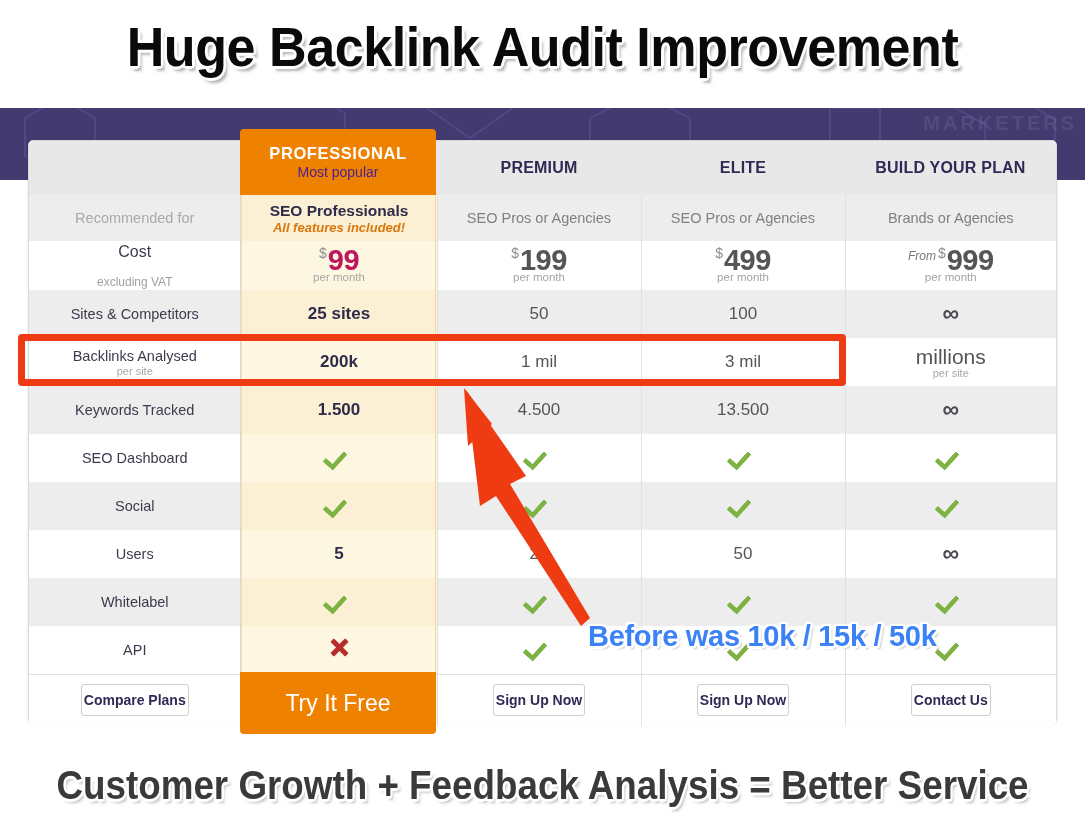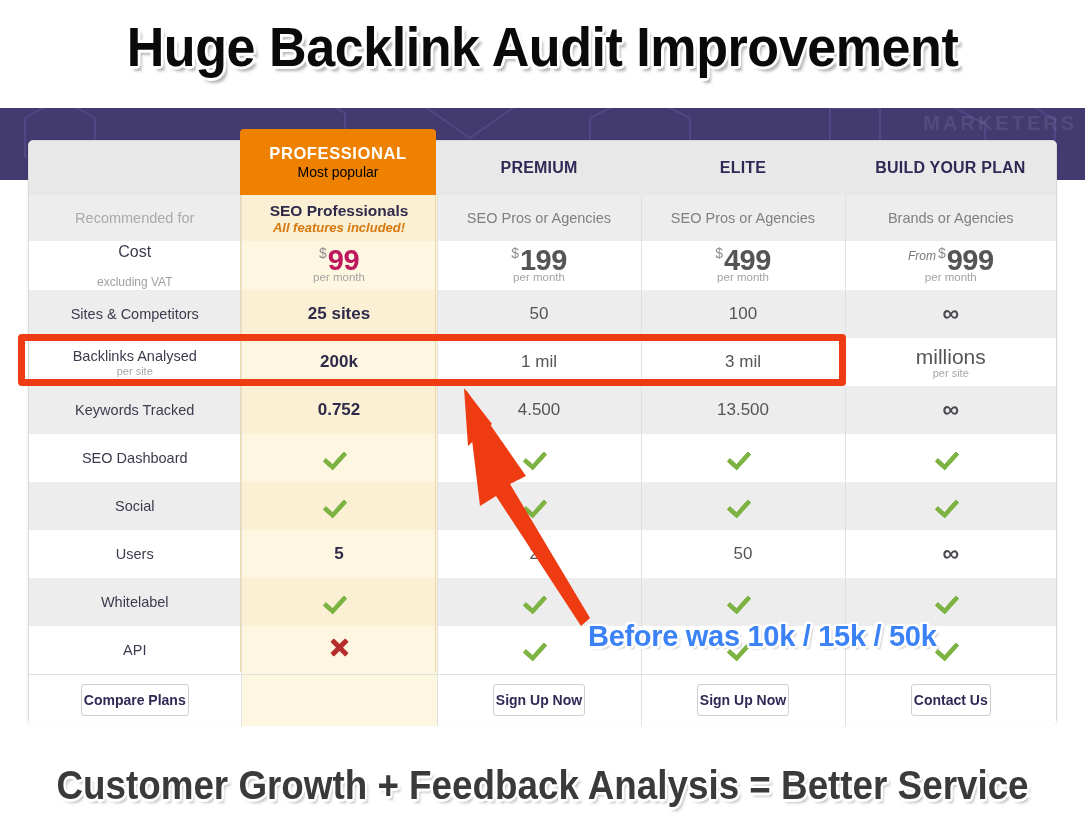--- a/index.html
+++ b/index.html
@@ -131,21 +131,21 @@
     cursor: pointer;
   }
   .feat-head {
     position: absolute; left: 211px; top: -12px; width: 196px; height: 66px;
     background: #ee8200;
     border-radius: 4px 4px 0 0;
     display: flex; flex-direction: column; align-items: center; justify-content: center;
     color: #fff;
   }
   .feat-head .t { font-size: 16.5px; font-weight: 700; letter-spacing: 0.6px; }
-  .feat-head .s { font-size: 14px; font-weight: 400; margin-top: 1px; color: #000000; }
+  .feat-head .s { font-size: 14px; font-weight: 400; margin-top: 1px; color: #4c1d95; }
   .feat-cta {
     position: absolute; left: 211px; top: 531px; width: 196px; height: 62px;
     background: #ee8200;
     border-radius: 0 0 4px 4px;
     display: flex; align-items: center; justify-content: center;
     color: #fff;
     font-size: 23px;
     cursor: pointer;
   }
   .feat-side-l, .feat-side-r {
@@ -308,21 +308,21 @@
           </tr>
           <tr class="r white">
             <td class="label"><span>Backlinks Analysed</span><span class="sub">per site</span></td>
             <td class="val featured bold"><span>200k</span></td>
             <td class="val"><span>1 mil</span></td>
             <td class="val"><span>3 mil</span></td>
             <td class="val" style="font-weight: 400; color: rgb(85, 85, 85); font-size: 21px;"><span>millions</span><span class="sub">per site</span></td>
           </tr>
           <tr class="r gray">
             <td class="label"><span>Keywords Tracked</span></td>
-            <td class="val featured bold"><span>0.752</span></td>
+            <td class="val featured bold"><span>1.500</span></td>
             <td class="val"><span>4.500</span></td>
             <td class="val"><span>13.500</span></td>
             <td class="val"><span class="inf">∞</span></td>
           </tr>
           <tr class="r white">
             <td class="label"><span>SEO Dashboard</span></td>
             <td class="val featured bold"><span class="ck"></span></td>
             <td class="val"><span class="ck"></span></td>
             <td class="val"><span class="ck"></span></td>
             <td class="val"><span class="ck"></span></td>
@@ -375,20 +375,21 @@
         </tr>
       </tbody>
     </table>
 
     <div class="feat-side-l"></div>
     <div class="feat-side-r"></div>
     <div class="feat-head">
       <div class="t">PROFESSIONAL</div>
       <div class="s">Most popular</div>
     </div>
+    <div class="feat-cta">Try It Free</div>
   </div>
 
   <div class="redbox"></div>
 
   <svg class="arrow" viewBox="0 0 200 260">
     <path d="M36 10 L96 96 L80 104 L160 238 L151 246 L66 116 L50 126 Z" fill="#ef3b11"></path>
     <path d="M34 8 L38 66 L62 44 Z" fill="#ef3b11"></path>
   </svg>
 
   <div class="annot">Before was 10k / 15k / 50k</div>

